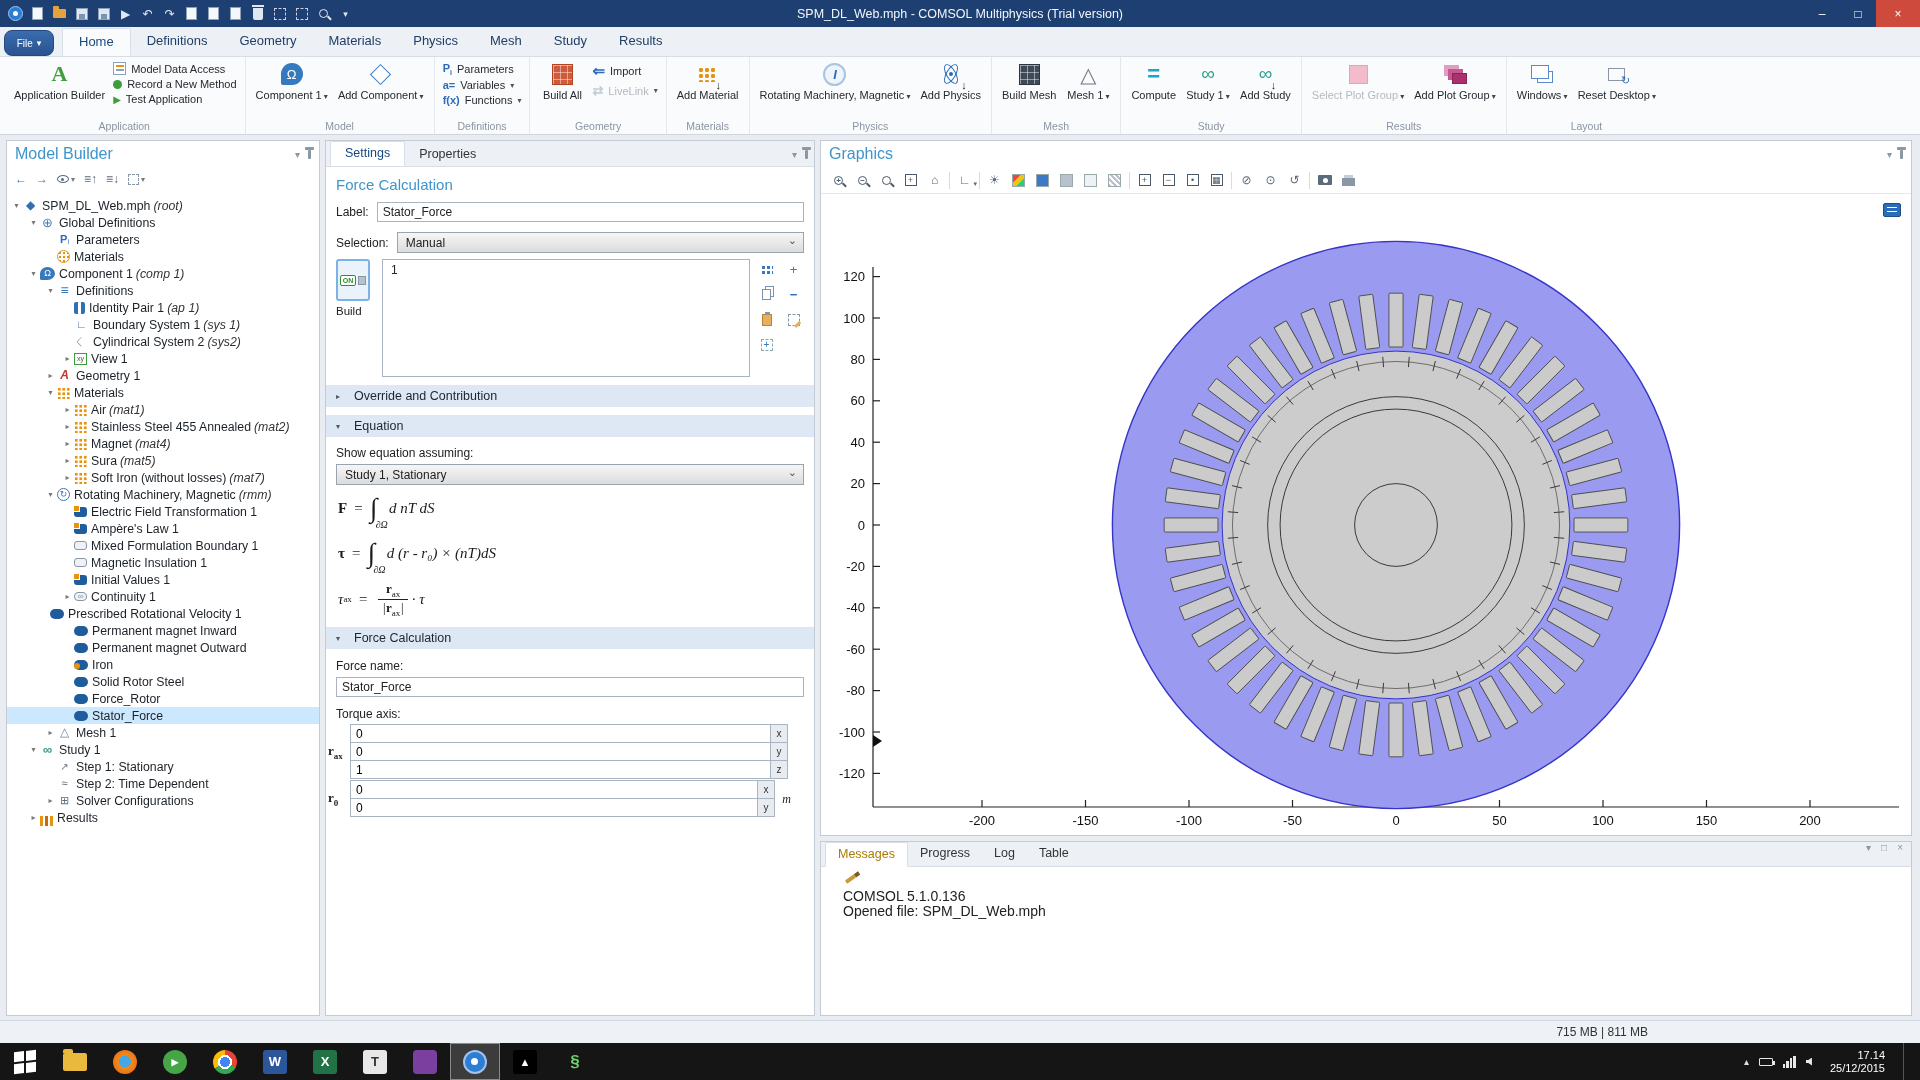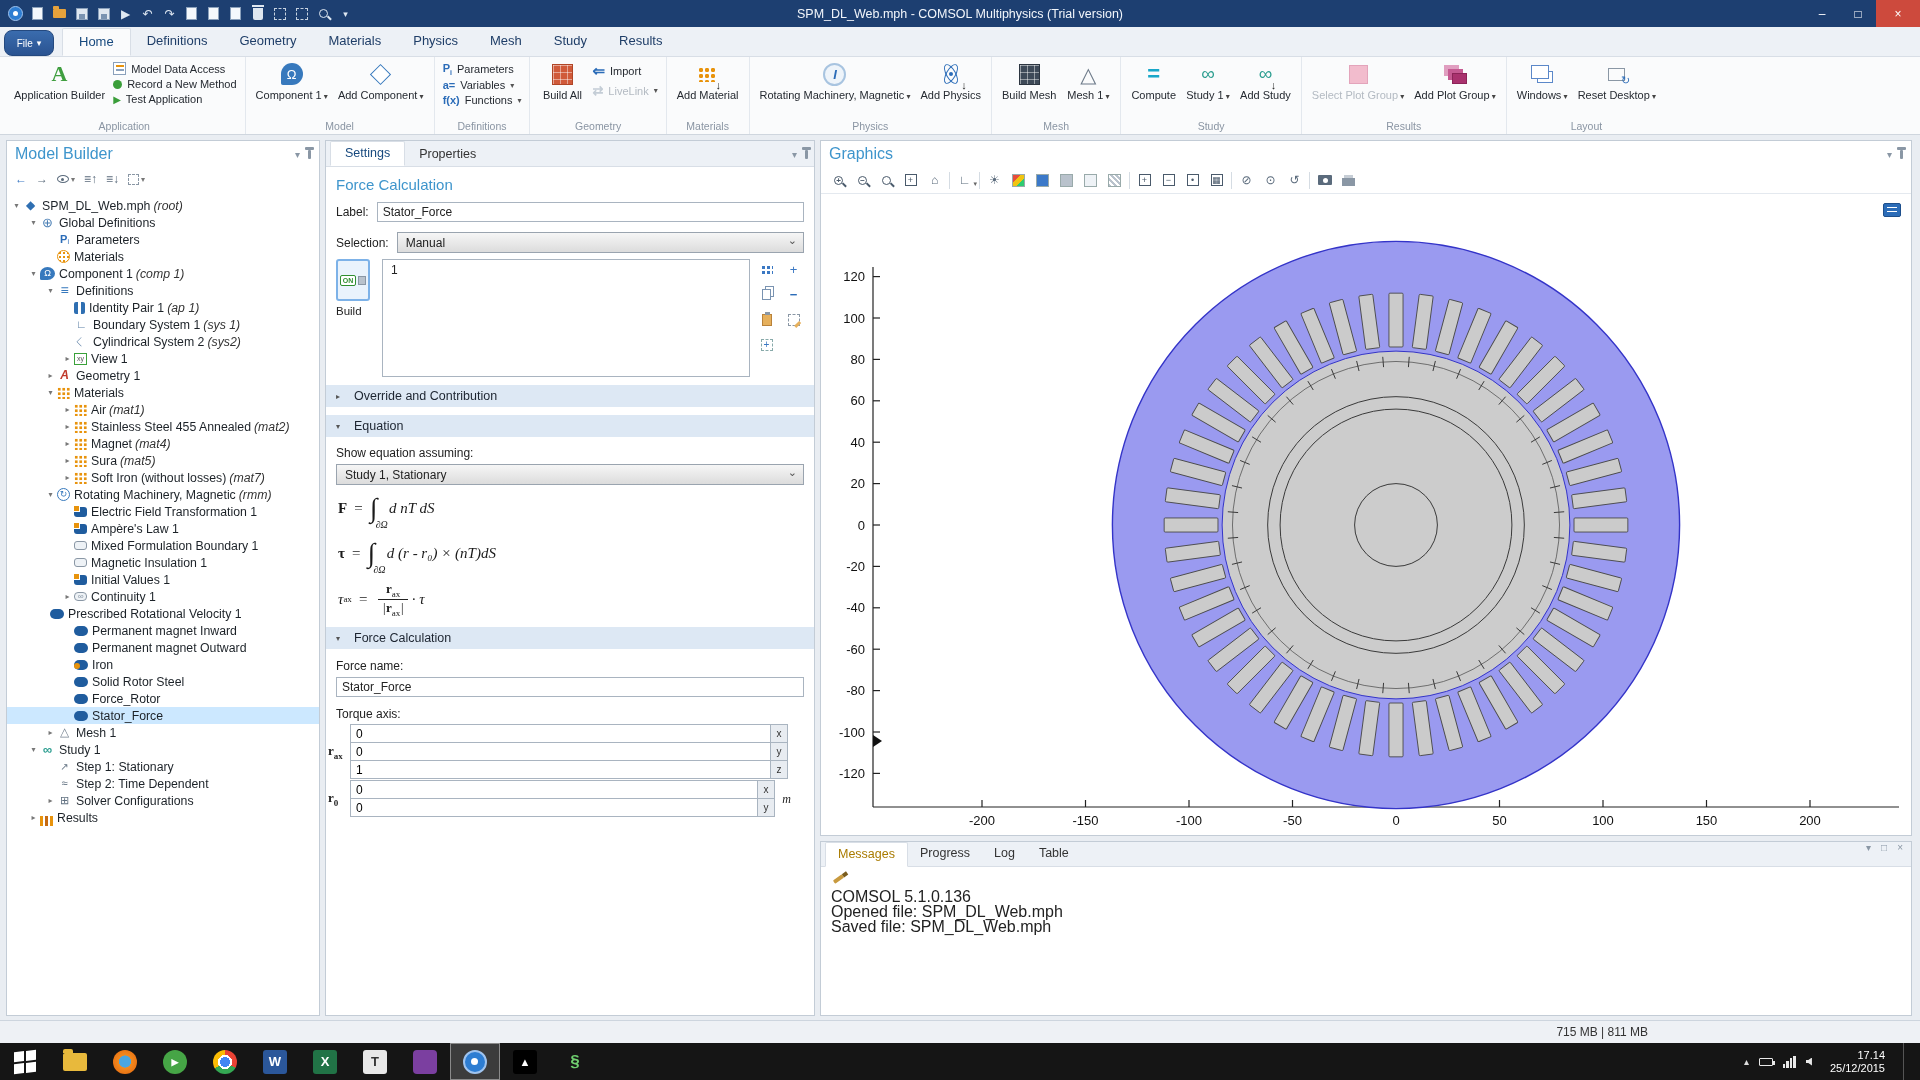--- a/index.html
+++ b/index.html
@@ -204,21 +204,21 @@
   #plot-svg text { font-family:"Liberation Sans",sans-serif; fill:#111; }
   .plot-corner-btn { position:absolute; top:8px; right:10px; width:18px; height:14px; background:#2b6cb8; border-radius:2px; border:1px solid #1d4f8c; }
   .plot-corner-btn::after { content:""; position:absolute; inset:3px; background:linear-gradient(#fff 1.5px,transparent 1.5px); background-size:100% 4px; }
 
   
   #messages-panel { left:820px; top:841px; width:1092px; height:175px; }
   .mtabs { height:25px; background:#edf1f6; border-bottom:1px solid #d8dee6; display:flex; align-items:flex-start; padding-left:4px; }
   .mtab { padding:4px 12px 5px; font-size:12.5px; color:#333; }
   .mtab.sel { background:#fff; border:1px solid #d8dee6; border-bottom-color:#fff; color:#a97b00; border-radius:2px 2px 0 0; }
   .mtab-icons { margin-left:auto; display:flex; gap:10px; padding:0 8px 6px; color:#8a97a5; font-size:10px; }
-  .mbody { padding:6px 10px; font-size:16px; color:#222; line-height:15px; }
+  .mbody { padding:6px 22px; font-size:14px; color:#222; line-height:15px; }
   .brush { width:11px; height:4px; background:#c89a3f; transform:rotate(-35deg); border-radius:1px; margin:4px 0 8px 2px; position:relative; }
   .brush::after { content:""; position:absolute; right:-5px; top:0; width:5px; height:4px; background:#7a5c1e; }
 
   
   .statusbar { position:absolute; top:1020px; left:0; right:0; height:23px; background:#eef1f5; border-top:1px solid #cdd5de; display:flex; align-items:center; }
   .mem { margin-left:auto; margin-right:272px; font-size:12px; color:#333; }
   .taskbar { position:absolute; top:1043px; left:0; right:0; height:37px; background:#151515; display:flex; align-items:center; }
   .tb-item { width:50px; height:37px; display:flex; align-items:center; justify-content:center; }
   .tb-item.active { background:rgba(255,255,255,.17); border:1px solid rgba(255,255,255,.4); }
   .tbi { width:24px; height:24px; display:flex; align-items:center; justify-content:center; font-size:13px; font-weight:bold; color:#fff; border-radius:3px; }
@@ -1110,21 +1110,20 @@
         <span>□</span>
         <span>×</span>
       </span>
     </div>
   <div class="mbody">
     <div class="brush"></div>
     <div id="messages-lines">
 
     <div>COMSOL 5.1.0.136</div>
         <div>Opened file: SPM_DL_Web.mph</div>
-        <div>Saved file: SPM_DL_Web.mph</div>
       </div>
   </div>
 </div>
 
 <div class="statusbar">
   <span class="mem">715 MB | 811 MB</span>
 </div>
 
 <div class="taskbar">
   <div id="tb-apps" style="display:flex;height:100%;">

